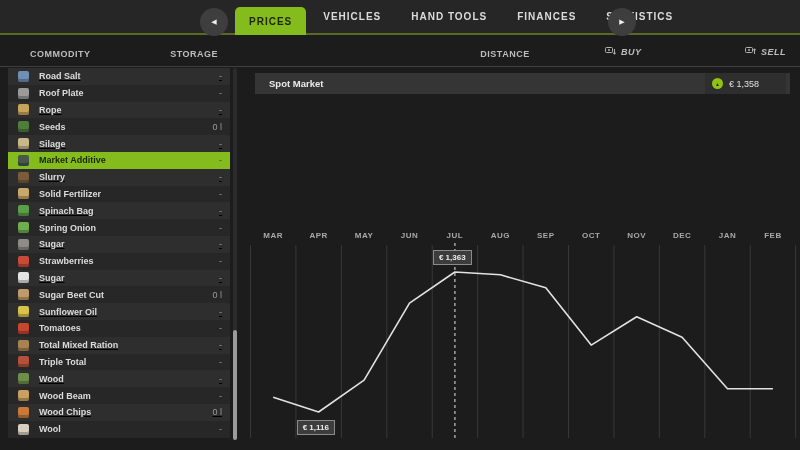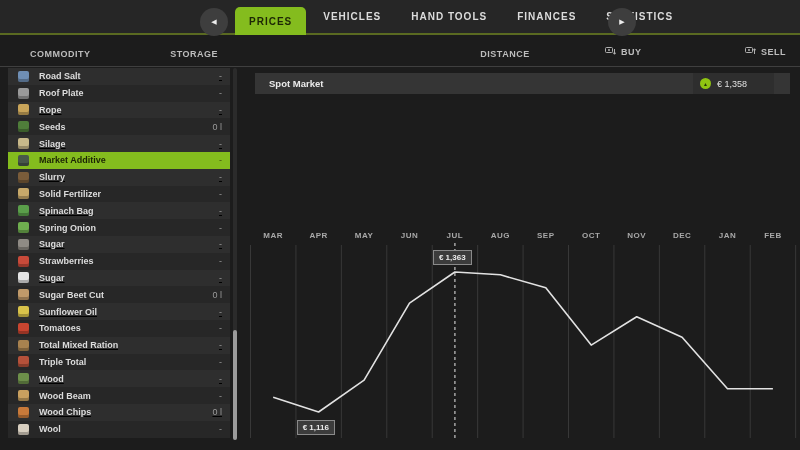--- a/index.html
+++ b/index.html
@@ -16,39 +16,39 @@
     letter-spacing:1px;color:#dcdcdc;background:transparent;border:none;cursor:pointer;white-space:nowrap;}
   .tab.active{background:#84bc1e;color:#1d2705;border-radius:5px 5px 0 0;margin-top:7px;height:28px;padding:0 14px;}
 
   
   .colheader{position:absolute;left:0;top:35px;width:800px;height:31px;border-bottom:1px solid #3f3f3f;}
   .colheader span.h{position:absolute;top:14px;font-size:9px;font-weight:bold;letter-spacing:.5px;color:#bdbdbd;}
   .h-commodity{left:30px;} .h-storage{left:150px;width:68px;text-align:right;} .h-stations{left:262px;margin-top:32px;}
   .h-distance{left:455px;width:100px;text-align:center;}
   .h-group{position:absolute;top:11px;display:flex;align-items:center;gap:5px;}
   .h-buy{left:605px;} .h-sell{right:14px;}
-  .h-group .lbl{font-size:9px;font-weight:bold;letter-spacing:.5px;color:#bdbdbd;}
+  .h-group .lbl{font-size:9px;font-weight:bold;letter-spacing:.5px;color:#bdbdbd;font-style:italic;}
 
   
   .list{position:absolute;left:8px;top:68px;width:222px;}
   .row{display:flex;align-items:center;height:16.8px;padding:0 8px 0 10px;box-sizing:border-box;cursor:pointer;}
   .row.even{background:#2e2e2e;text-decoration:underline;} .row.odd{background:#272727;}
   .row.selected{background:#84bc1e;}
   .row .icn{width:11px;height:11px;border-radius:2px;flex:0 0 11px;box-shadow:inset 0 -3px rgba(0,0,0,.25);}
   .row .lab{margin-left:10px;font-size:9px;font-weight:bold;color:#dcdcdc;white-space:nowrap;overflow:hidden;}
   .row .val{margin-left:auto;font-size:9px;color:#9a9a9a;}
   .row.selected .lab{color:#1c2605;} .row.selected .val{color:#42520f;}
   .vscroll{position:absolute;left:233px;top:68px;width:4px;height:372px;background:#2b2b2b;border-radius:2px;}
   .vscroll .thumb{position:absolute;left:0;top:262px;width:4px;height:110px;background:#9b9b9b;border-radius:2px;}
 
   
   .spot-row{position:absolute;left:255px;top:73px;width:535px;height:21px;background:#353535;cursor:pointer;}
   .spot-name{position:absolute;left:14px;top:5px;font-size:9.5px;font-weight:bold;color:#eaeaea;text-align:center;}
   .spot-dist{position:absolute;left:470px;top:5px;font-size:9px;color:#bdbdbd;}
-  .spot-sell{position:absolute;right:16px;top:0;bottom:0;width:74px;background:#2e2e2e;display:flex;align-items:center;gap:6px;padding-left:7px;}
+  .spot-sell{position:absolute;right:4px;top:0;bottom:0;width:74px;background:#2e2e2e;display:flex;align-items:center;gap:6px;padding-left:7px;}
   .trend{width:11px;height:11px;border-radius:50%;background:#8fc412;color:#273608;font-size:5px;
     display:flex;align-items:center;justify-content:center;}
   .spot-price{font-size:9px;color:#e0e0e0;}
 
   
   .chart{position:absolute;left:248px;top:225px;width:552px;height:215px;}
   .tip{position:absolute;background:#3c3c3c;border:1px solid #8a8a8a;border-radius:0;color:#ececec;
     font-size:8px;font-weight:bold;padding:2px 5px;white-space:nowrap;z-index:5;}
 </style>
 </head>

